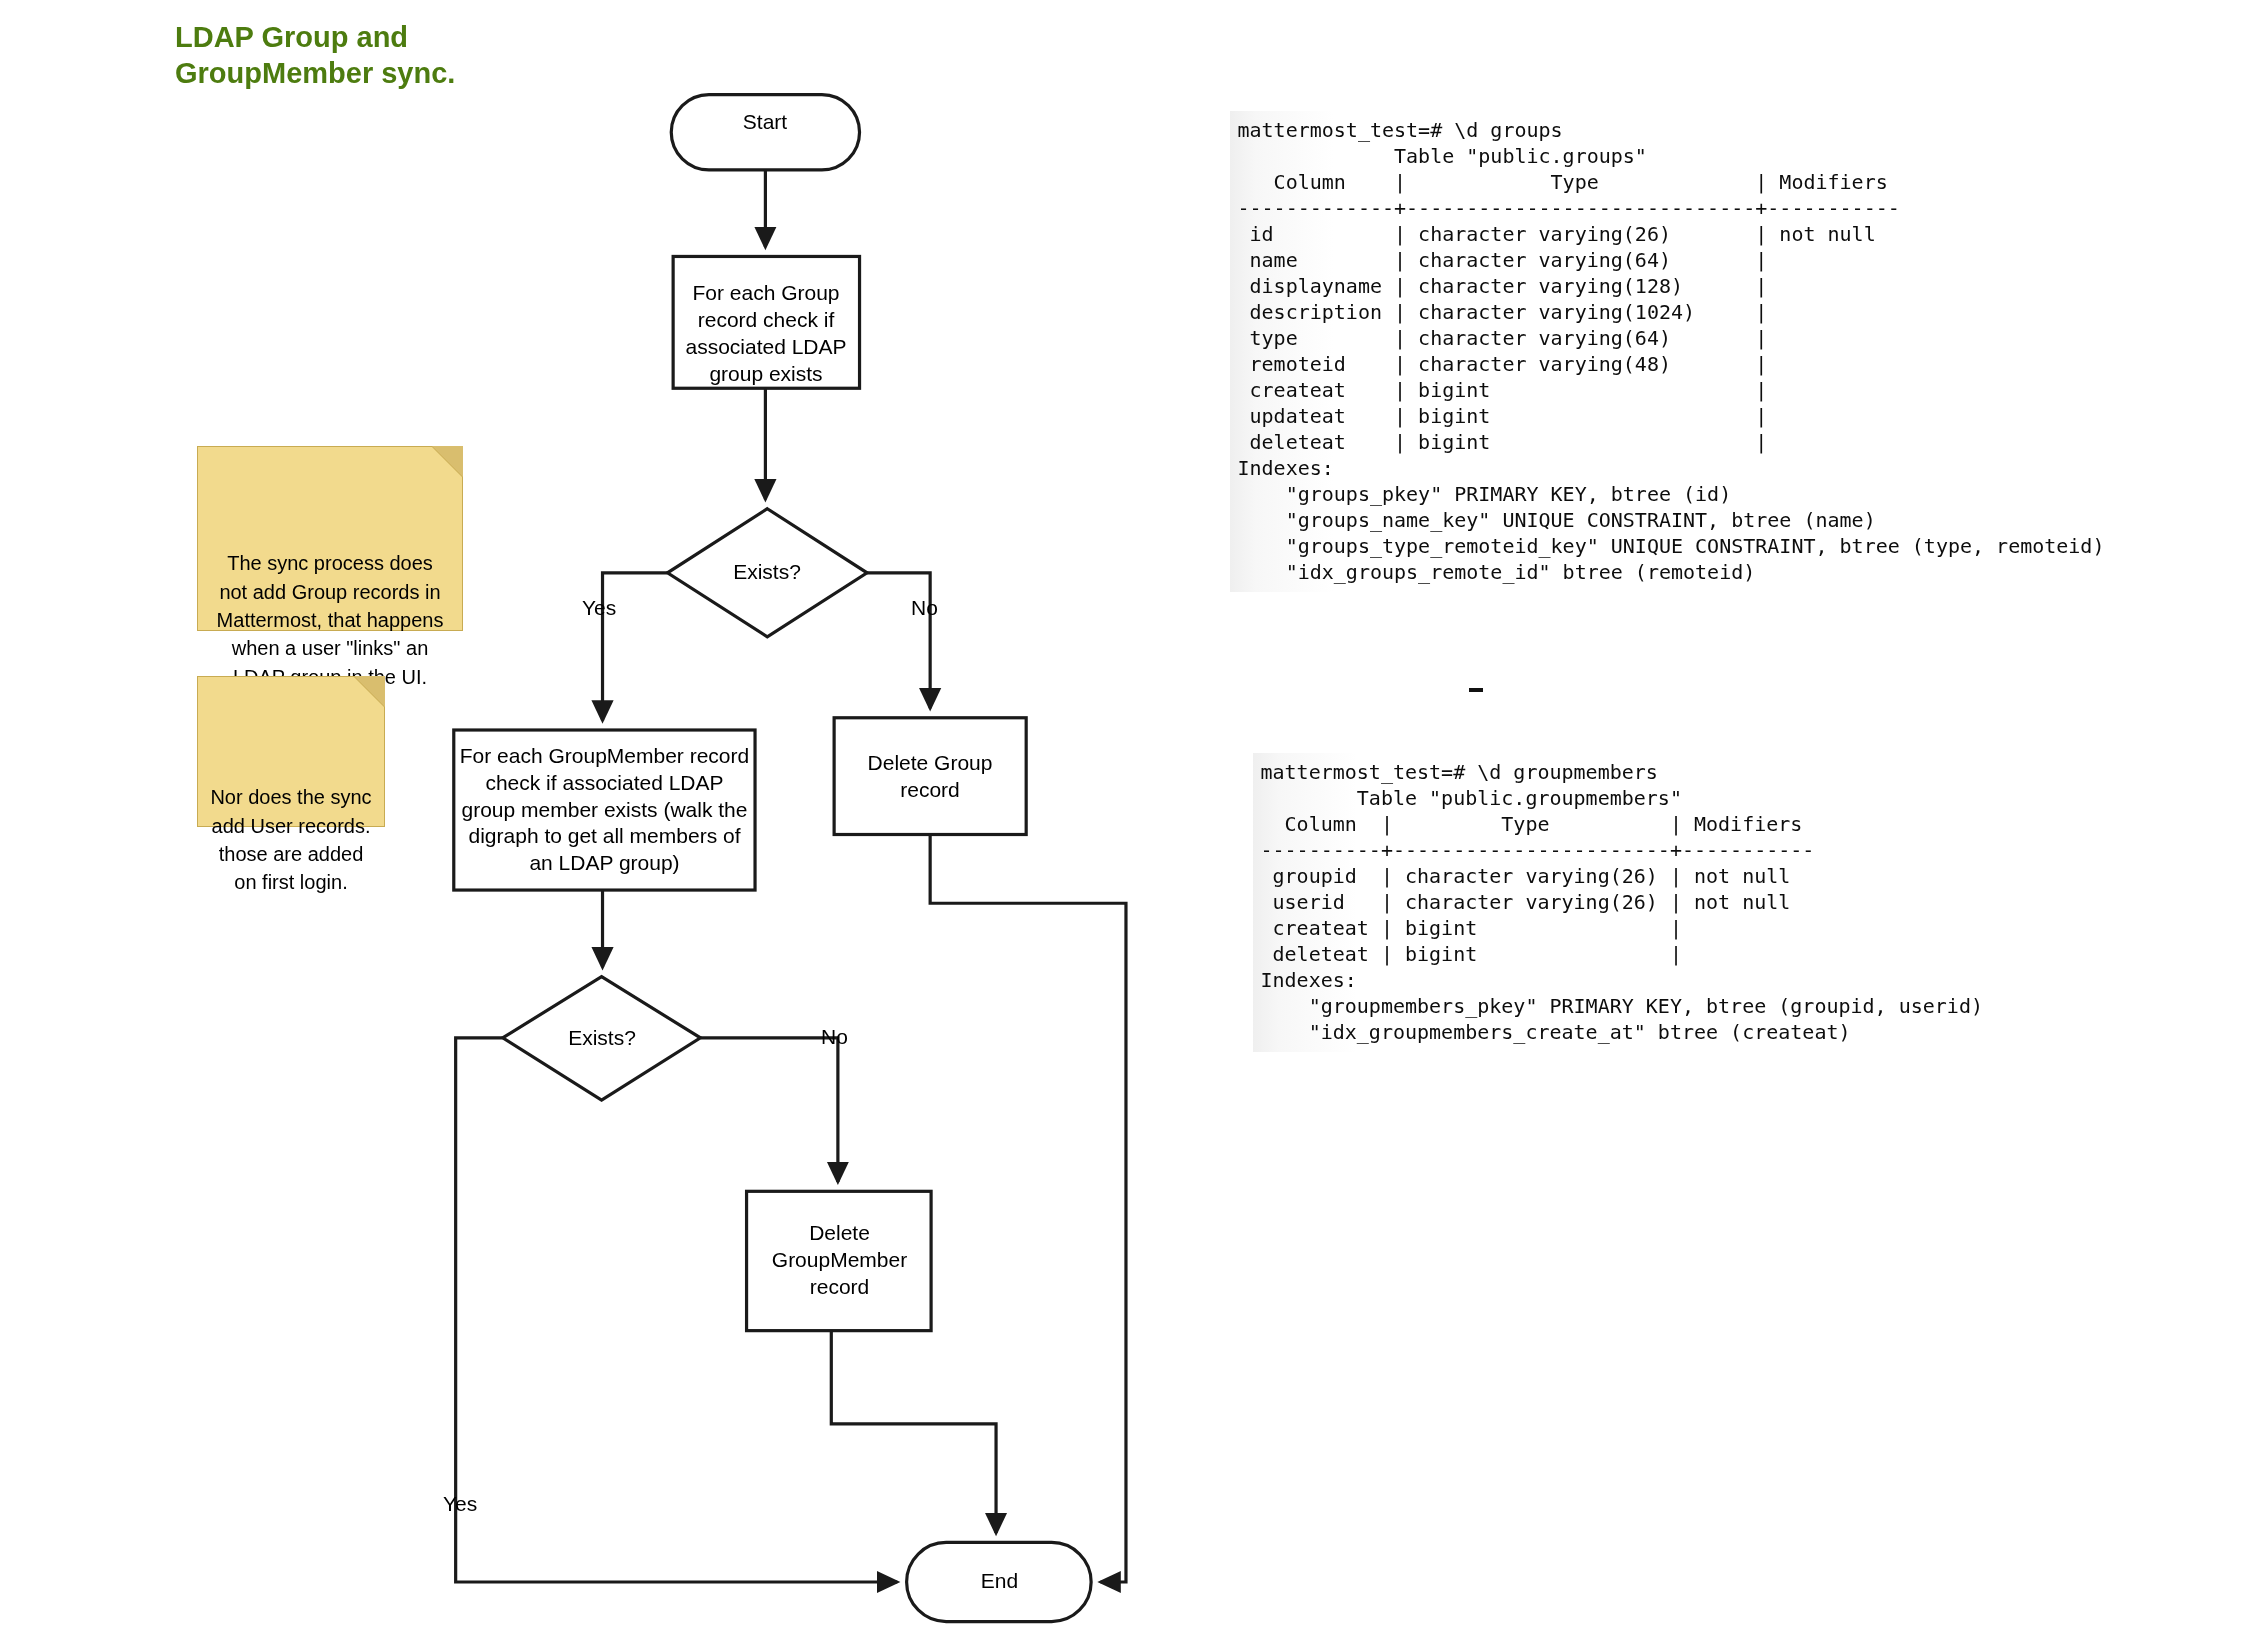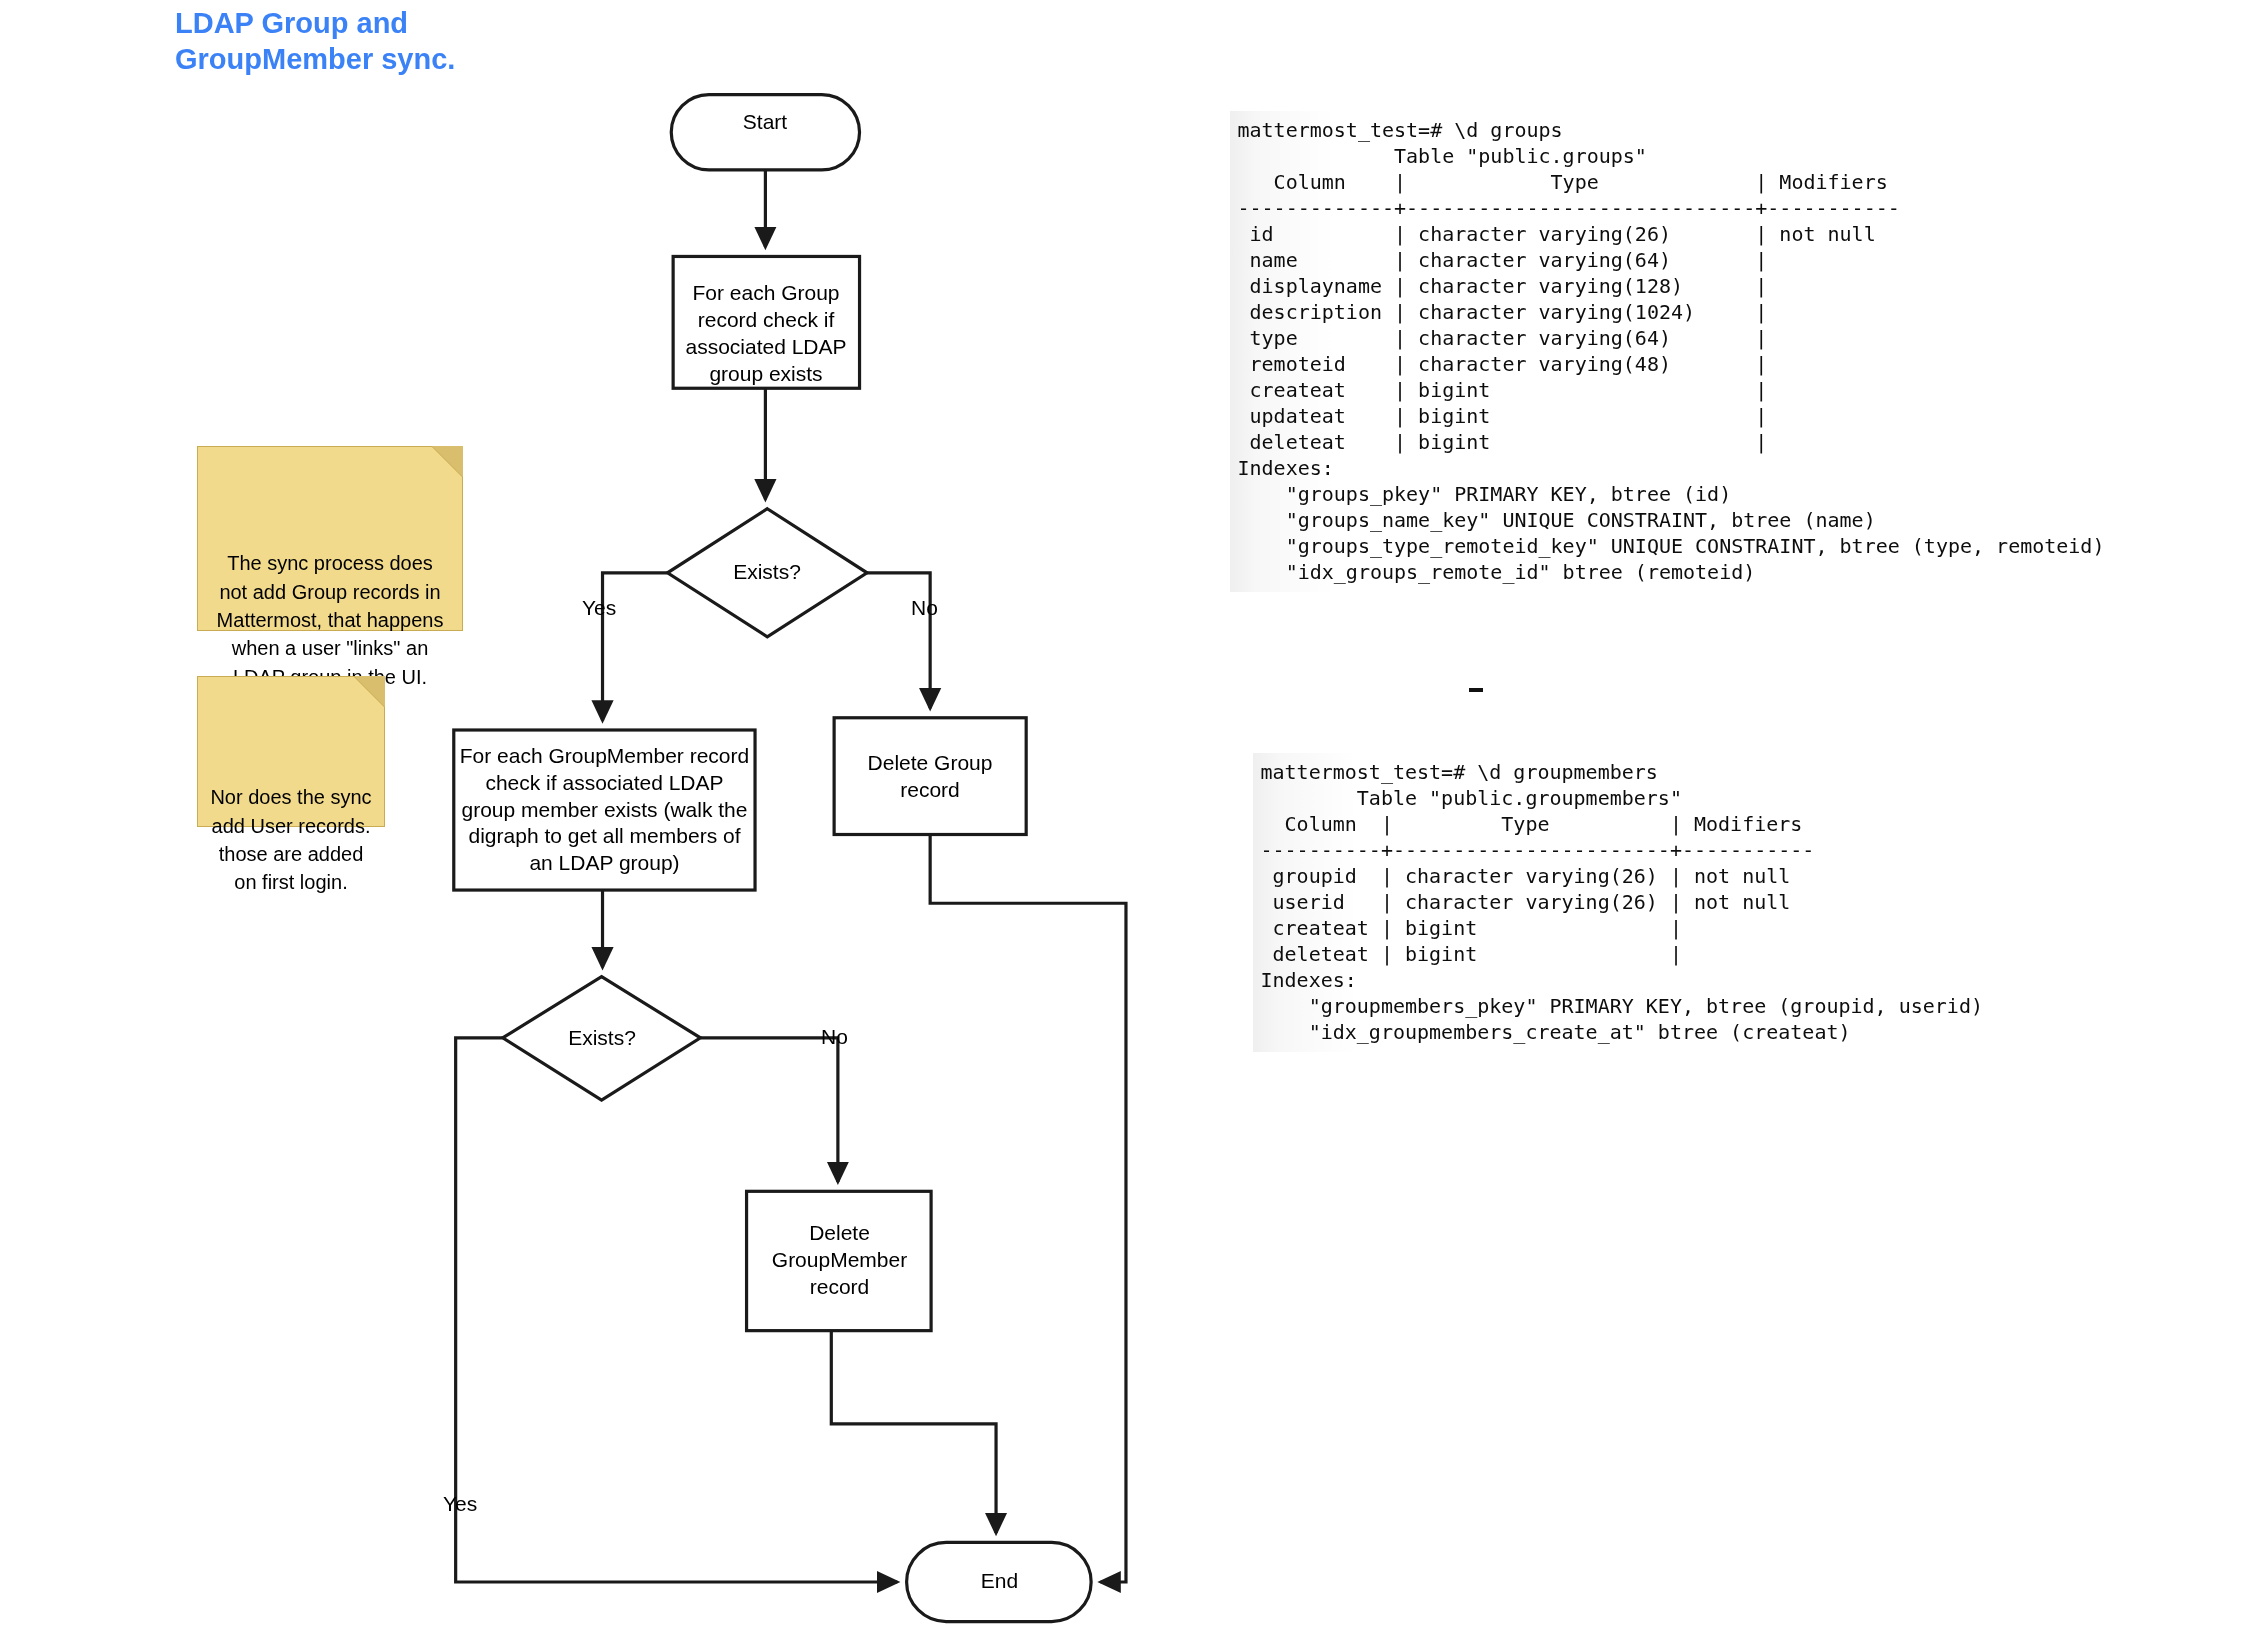--- a/index.html
+++ b/index.html
@@ -14,26 +14,26 @@
     position: relative;
     overflow: hidden;
     font-family: "Liberation Sans", sans-serif;
     color: #000000;
   }
 
   
   #diagram-title {
     position: absolute;
     left: 175px;
-    top: 5px;
+    top: 19px;
     width: 405px;
     font-size: 29px;
     font-weight: bold;
     line-height: 1.25;
-    color: #3b82f6;
+    color: #4d7c0f;
     white-space: pre-line;
   }
 
   
   #flow-svg {
     position: absolute;
     left: 0;
     top: 0;
     width: 2267px;
     height: 1637px;

